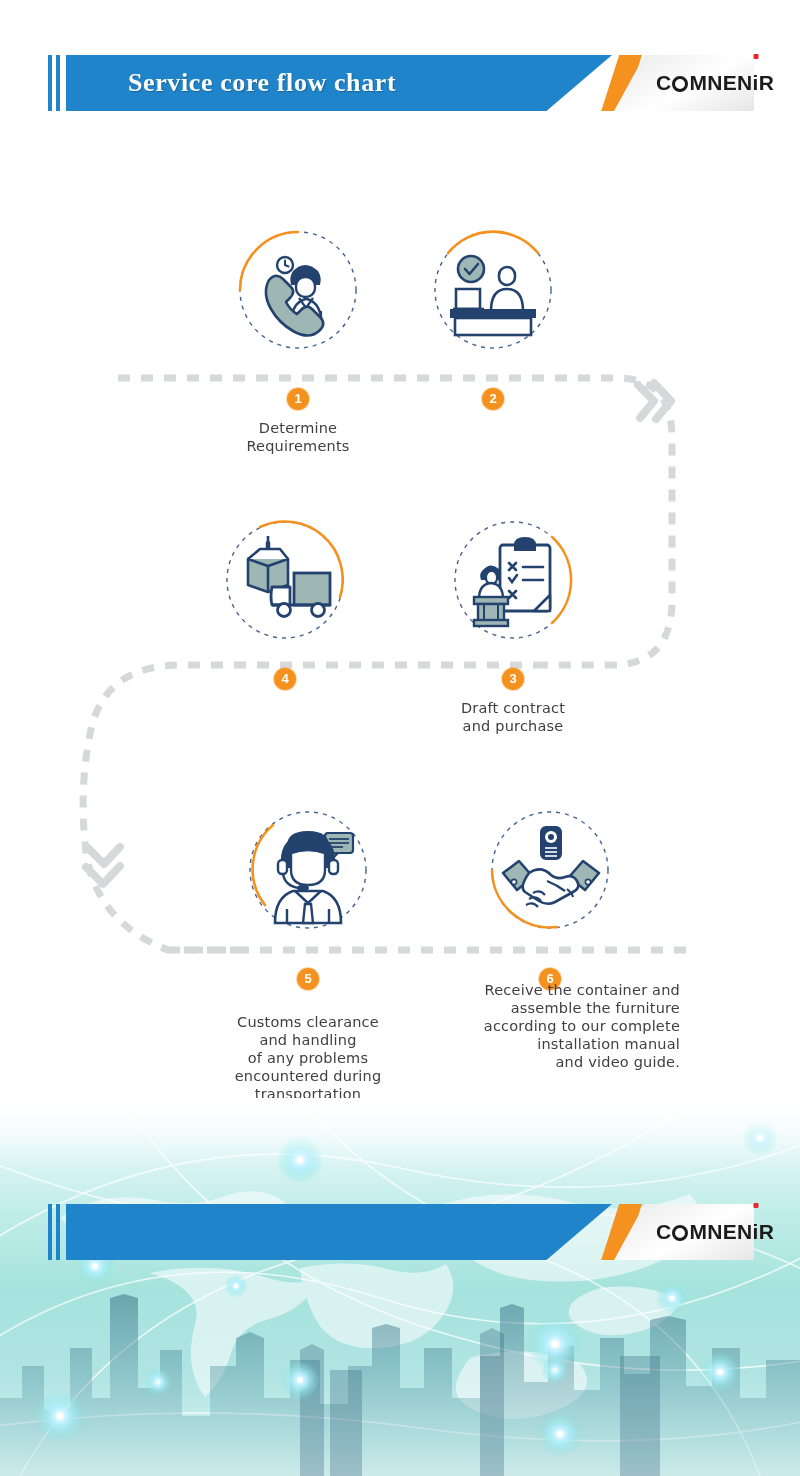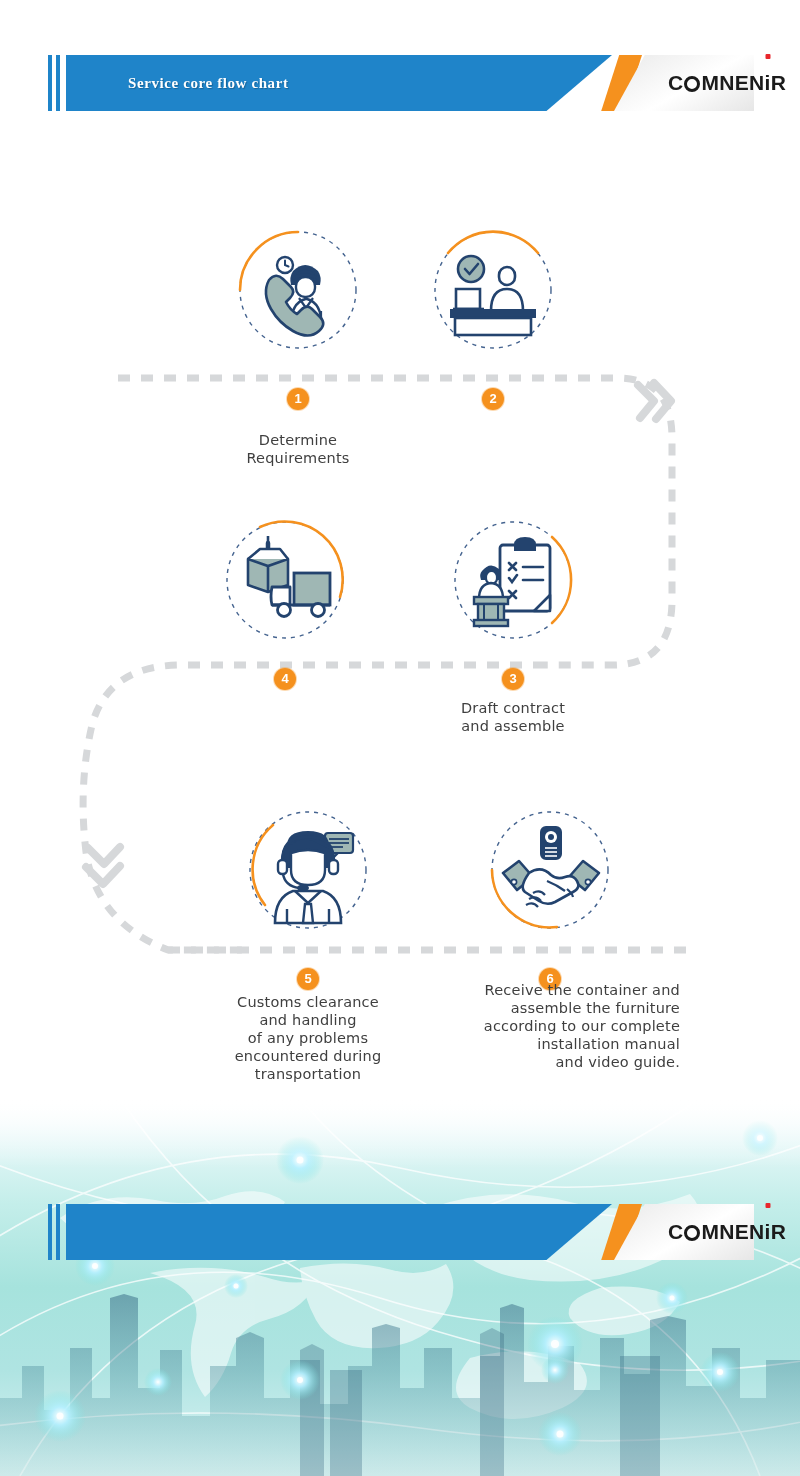--- a/index.html
+++ b/index.html
@@ -24,30 +24,29 @@
     clip-path:polygon(62% 0,100% 0,70% 100%,32% 100%);
   }
   .banner .graypanel{
     position:absolute;left:566px;top:0;width:140px;height:56px;
     background:linear-gradient(150deg,#e9e9e9 0%,#f7f7f7 35%,#ffffff 55%,#e6e6e6 100%);
     clip-path:polygon(22% 0,100% 0,100% 100%,0 100%);
   }
   .banner-title{
     position:absolute;left:80px;top:0;height:64px;line-height:56px;
     font-family:"Liberation Serif", serif;
-    font-weight:bold;font-size:15px;color:#ffffff;letter-spacing:.6px;
+    font-weight:bold;font-size:26px;color:#ffffff;letter-spacing:.6px;
     text-shadow:1px 1px 1px rgba(0,0,0,.25);
     white-space:nowrap;
   }
   .logo{
     position:absolute;top:0;height:56px;line-height:56px;left:608px;
     font-family:"Liberation Sans", sans-serif;
     font-weight:bold;font-size:21px;letter-spacing:.3px;color:#1b1b1b;
     white-space:nowrap;
-    margin-left:12px;
   }
   .logo .o-ring{
     display:inline-block;width:16px;height:16px;border:3px solid #1b1b1b;border-radius:50%;
     vertical-align:-2px;margin:0 1px;box-sizing:border-box;
   }
   .logo .dot-i{position:relative;display:inline-block;}
   .logo .dot-i::after{
     content:"";position:absolute;left:50%;top:-1px;transform:translateX(-50%);
     width:5px;height:5px;background:#e8262c;border-radius:1px;
   }
@@ -84,25 +83,25 @@
   #node5{left:208px;top:625px;}
   #node6{left:450px;top:625px;}
 
   #node1 .badge{left:89px;top:163px;}
   #node2 .badge{left:89px;top:163px;}
   #node4 .badge{left:89px;top:153px;}
   #node3 .badge{left:89px;top:153px;}
   #node5 .badge{left:89px;top:163px;}
   #node6 .badge{left:89px;top:163px;}
 
-  #node1 .caption{top:194px;margin-top:12px;}
+  #node1 .caption{top:194px;}
   #node2 .caption{top:194px;}
   #node4 .caption{top:184px;}
   #node3 .caption{top:184px;}
-  #node5 .caption{top:188px;}
+  #node5 .caption{top:208px;}
   #node6 .caption{top:176px;text-align:right;}
 
   
   .artwork{position:absolute;left:0;top:1098px;width:800px;height:378px;overflow:hidden;}
   .art-grad{
     position:absolute;inset:0;
     background:
       linear-gradient(180deg,
         rgba(255,255,255,1) 0%,
         rgba(232,248,249,1) 9%,
@@ -251,21 +250,21 @@
           <rect x="38" y="56" width="11" height="13" rx="5.5" fill="#fff" stroke="#23436e" stroke-width="2.2"></rect>
           <path d="M31 84 q0 -15 12 -16 q12 1 12 16 Z" fill="#fff" stroke="#23436e" stroke-width="2.4"></path>
           <rect x="26" y="82" width="34" height="7" fill="#9fb7b4" stroke="#23436e" stroke-width="2.4"></rect>
           <rect x="30" y="89" width="26" height="20" fill="#9fb7b4" stroke="#23436e" stroke-width="2.4"></rect>
           <path d="M36 89 L36 109 M50 89 L50 109" stroke="#23436e" stroke-width="2"></path>
           <rect x="26" y="105" width="34" height="6" fill="#9fb7b4" stroke="#23436e" stroke-width="2.4"></rect>
         </svg>
       </div>
       <div class="badge">3</div>
       <div class="caption">Draft contract
-and assemble</div>
+and purchase</div>
     </div>
 
     <div class="node" id="node5">
       <div class="icon-wrap">
         <svg width="130" height="130" viewBox="0 0 130 130">
           <circle cx="65" cy="65" r="58" fill="none" stroke="#44638f" stroke-width="1.4" stroke-dasharray="4 5"></circle>
           <path d="M30 20 A58 58 0 0 0 22 100" fill="none" stroke="#f5911e" stroke-width="2.6" stroke-linecap="round"></path>
 
           <rect x="82" y="28" width="28" height="20" rx="3" fill="#9fb7b4" stroke="#23436e" stroke-width="2.2"></rect>
           <path d="M88 48 L88 55 L95 48 Z" fill="#9fb7b4" stroke="#23436e" stroke-width="2.2" stroke-linejoin="round"></path>

